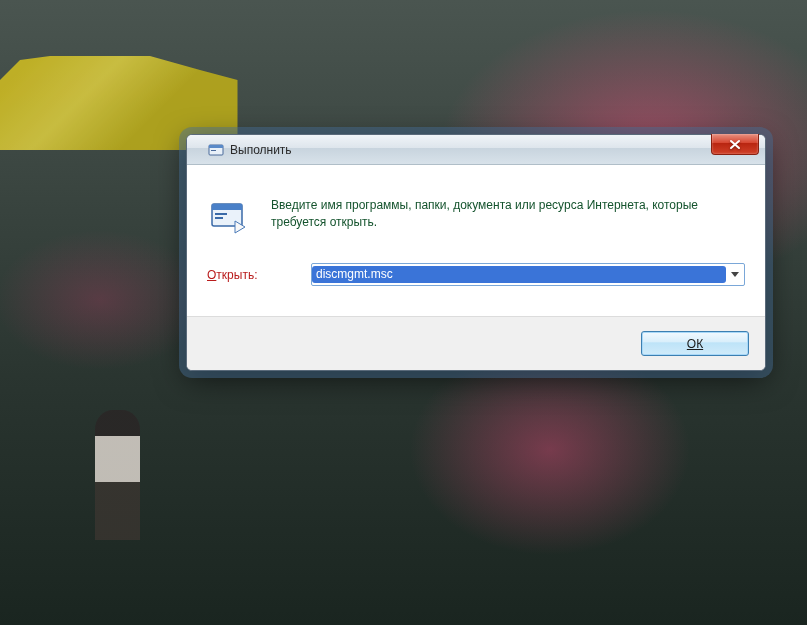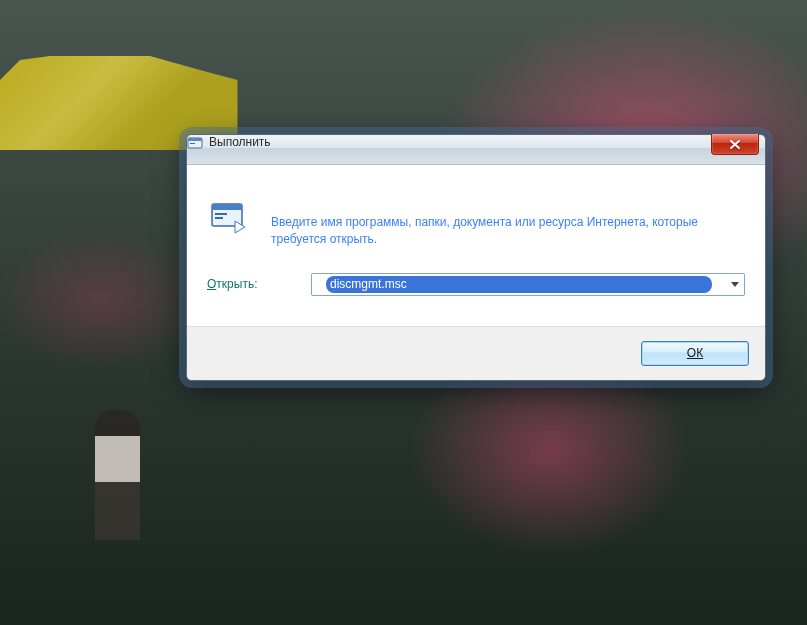--- a/index.html
+++ b/index.html
@@ -54,21 +54,22 @@
       border-radius: 6px;
       box-shadow: 0 0 0 7px rgba(70,110,150,0.45), 0 8px 30px rgba(0,0,0,0.6);
     }
 
     .titlebar {
       height: 30px;
       background: linear-gradient(180deg, #f0f4f8 0%, #dde5ec 45%, #c8d4de 46%, #d8e2ea 100%);
       border-bottom: 1px solid #b0bec8;
       border-radius: 5px 5px 0 0;
       display: flex;
-      padding: 0 0 0 0;
+      align-items: center;
+      padding: 0 0 0 21px;
       position: relative;
     }
     .titlebar .win-icon {
       width: 16px; height: 16px;
       margin-right: 6px;
       display:inline-flex; align-items:center; justify-content:center;
     }
     .titlebar .title-text {
       color: #2a2a2a;
       font-size: 12px;
@@ -97,58 +98,57 @@
       gap: 20px;
       padding: 12px 4px 24px 4px;
     }
     .run-icon-big {
       flex: 0 0 44px;
       height: 40px;
       display:flex; align-items:flex-start; justify-content:center;
       margin-top:2px;
     }
     .instruction {
-      color: #3b82f6;
+      color: #14532d;
       font-size: 12px;
       line-height: 1.45;
       padding-right: 10px;
-      margin-top: 17px;
     }
 
     .fieldrow {
       display:flex;
       align-items:center;
       gap: 14px;
       padding: 0 4px 30px 4px;
     }
     .fieldlabel {
       width: 90px;
       font-size: 12px;
-      color: #0f766e;
+      color: #b91c1c;
     }
     .fieldlabel .ul { text-decoration: underline; }
     .combo {
       flex: 1;
       position: relative;
       height: 23px;
       border: 1px solid #7aa7d8;
       background: #fff;
       display:flex; align-items:center;
       border-radius: 2px;
     }
     .combo .value {
       flex:1;
       padding: 0 4px;
       font-size: 12px;
       background: #3a74d8;
       color: #fff;
       height: 17px;
       line-height: 17px;
-      margin: 14px;
-      border-radius:8px;
+      margin: 0;
+      border-radius:3px;
     }
     .combo .dd {
       width: 18px; height: 100%;
       display:flex; align-items:center; justify-content:center;
       cursor:pointer;
     }
 
     .buttonbar {
       background: #f0f0f0;
       border-top: 1px solid #dcdcdc;

